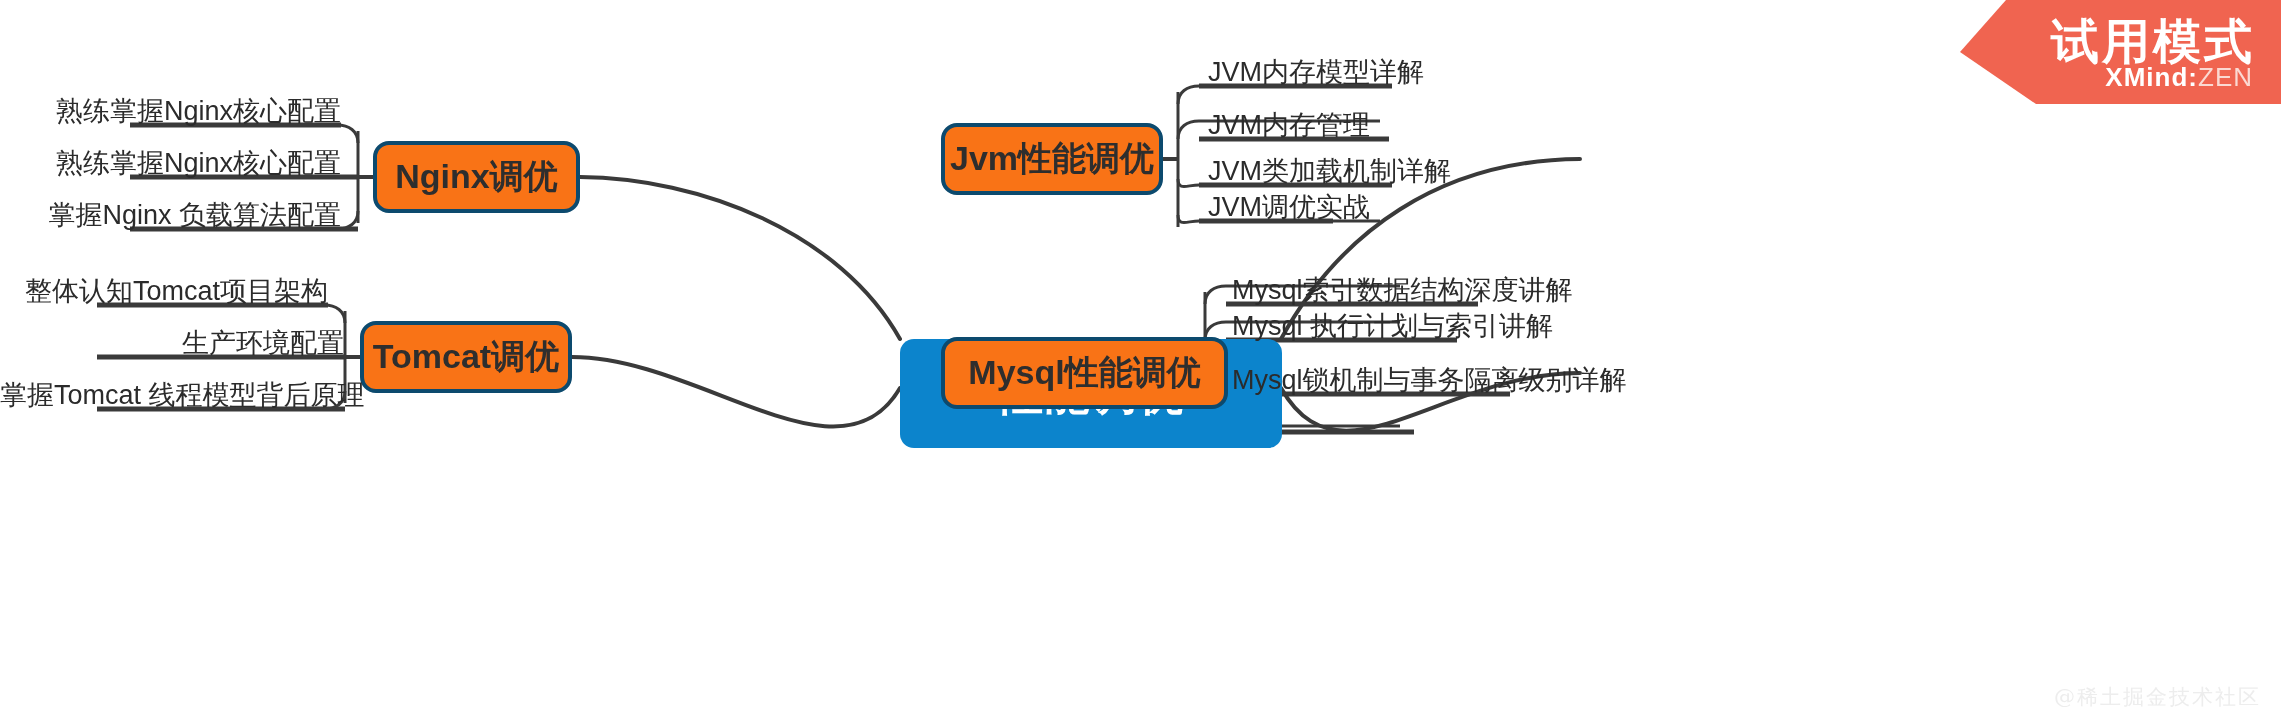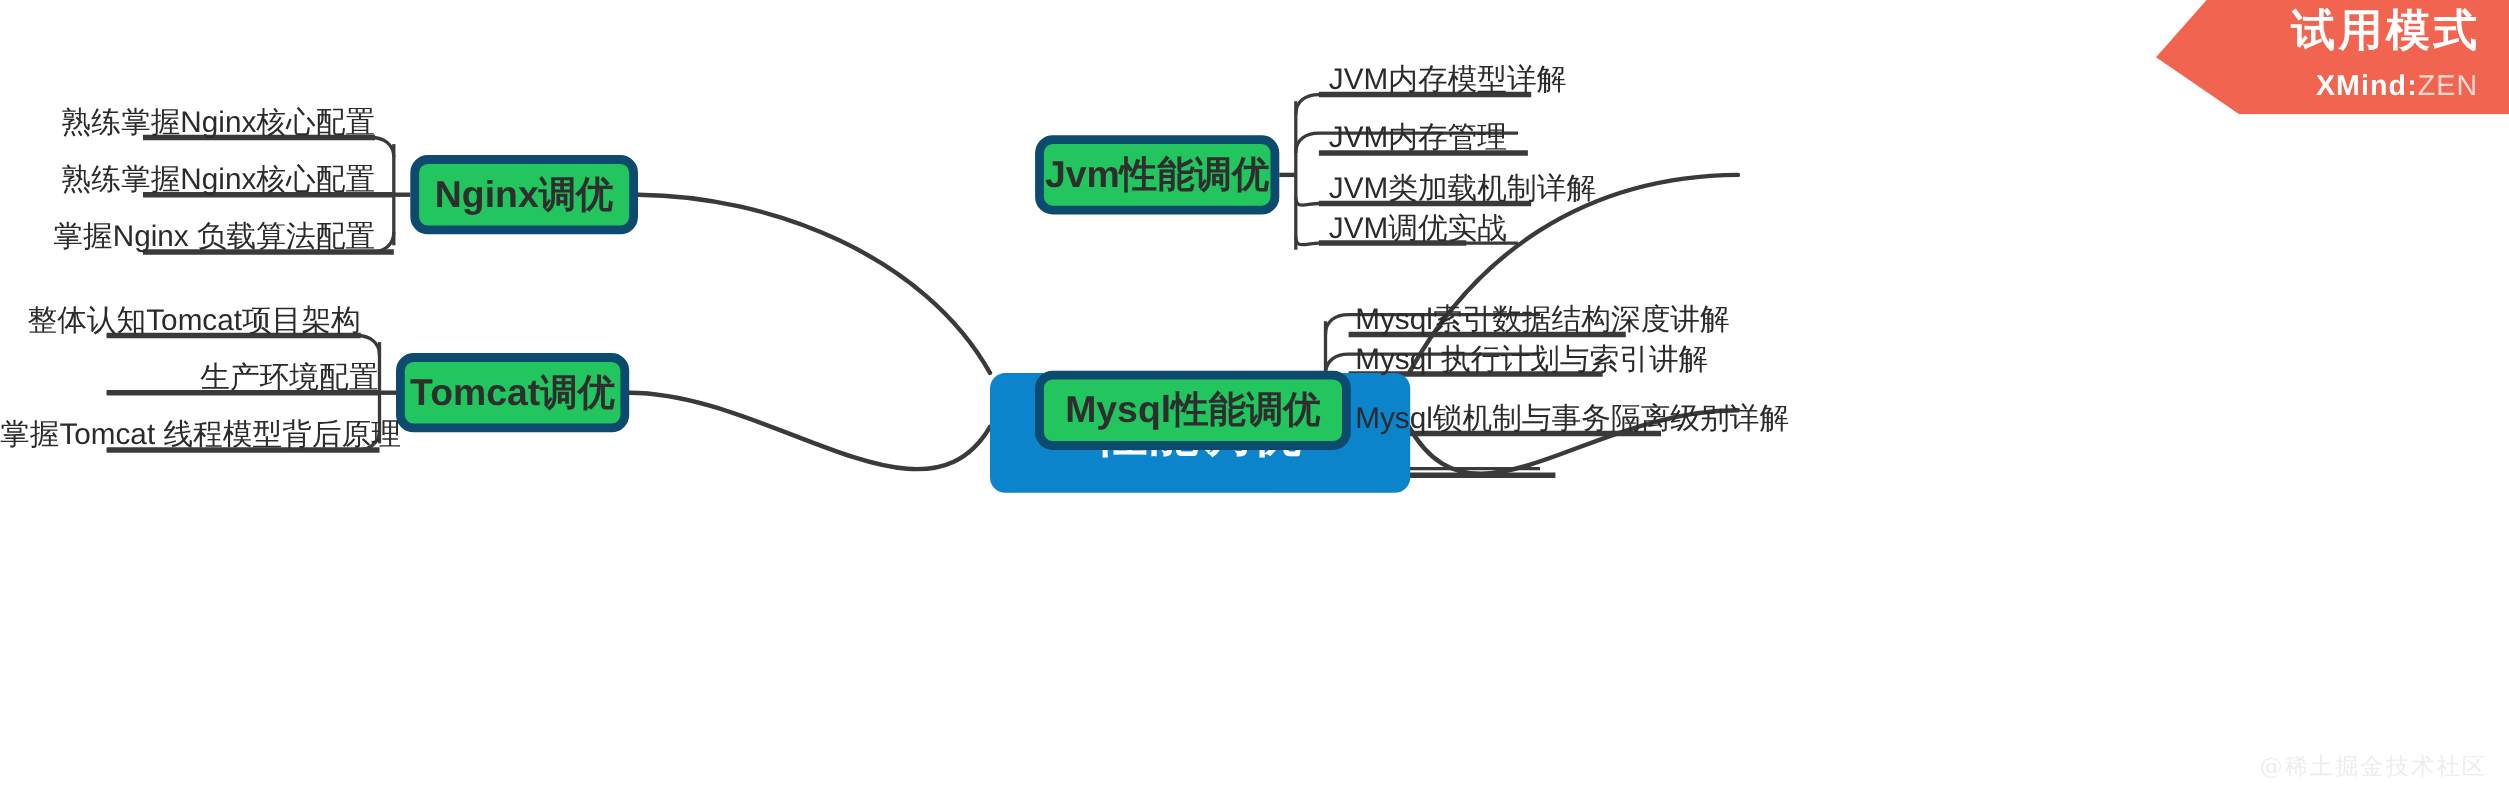--- a/index.html
+++ b/index.html
@@ -22,22 +22,22 @@
   }
   .node-root{
     background:#0C84CC;
     color:#ffffff;
     border-radius:14px;
     font-size:46px;
     font-weight:bold;
     letter-spacing:1px;
   }
   .node-branch{
-    background:#22c55e;
-    border:8px solid #0c4a6e;
+    background:#f97316;
+    border:4px solid #0c4a6e;
     border-radius:16px;
     color:#2E2E2E;
     font-size:34px;
     font-weight:bold;
   }
 
   
   .leaf{
     position:absolute;
     box-sizing:border-box;
@@ -54,22 +54,22 @@
   #ribbon{
     position:absolute;
     top:0px;left:1960px;
     width:321px;height:104px;
     background:#F06450;
     -webkit-clip-path:polygon(46px 0, 321px 0, 321px 104px, 76px 104px, 0 52px);
     clip-path:polygon(46px 0, 321px 0, 321px 104px, 76px 104px, 0 52px);
     color:#fff;
   }
   #ribbon .rb-title{
-    position:absolute;right:26px;top:0;
-    font-size:40px;font-weight:bold;letter-spacing:3px;
+    position:absolute;right:26px;top:10px;
+    font-size:48px;font-weight:bold;letter-spacing:3px;
   }
   #ribbon .rb-sub{
     position:absolute;right:28px;top:62px;
     font-size:26px;font-weight:bold;letter-spacing:1px;
   }
   #ribbon .rb-sub .zen{font-weight:normal;color:#FBD9D2;}
 
   
   #watermark{
     position:absolute;right:20px;bottom:14px;

